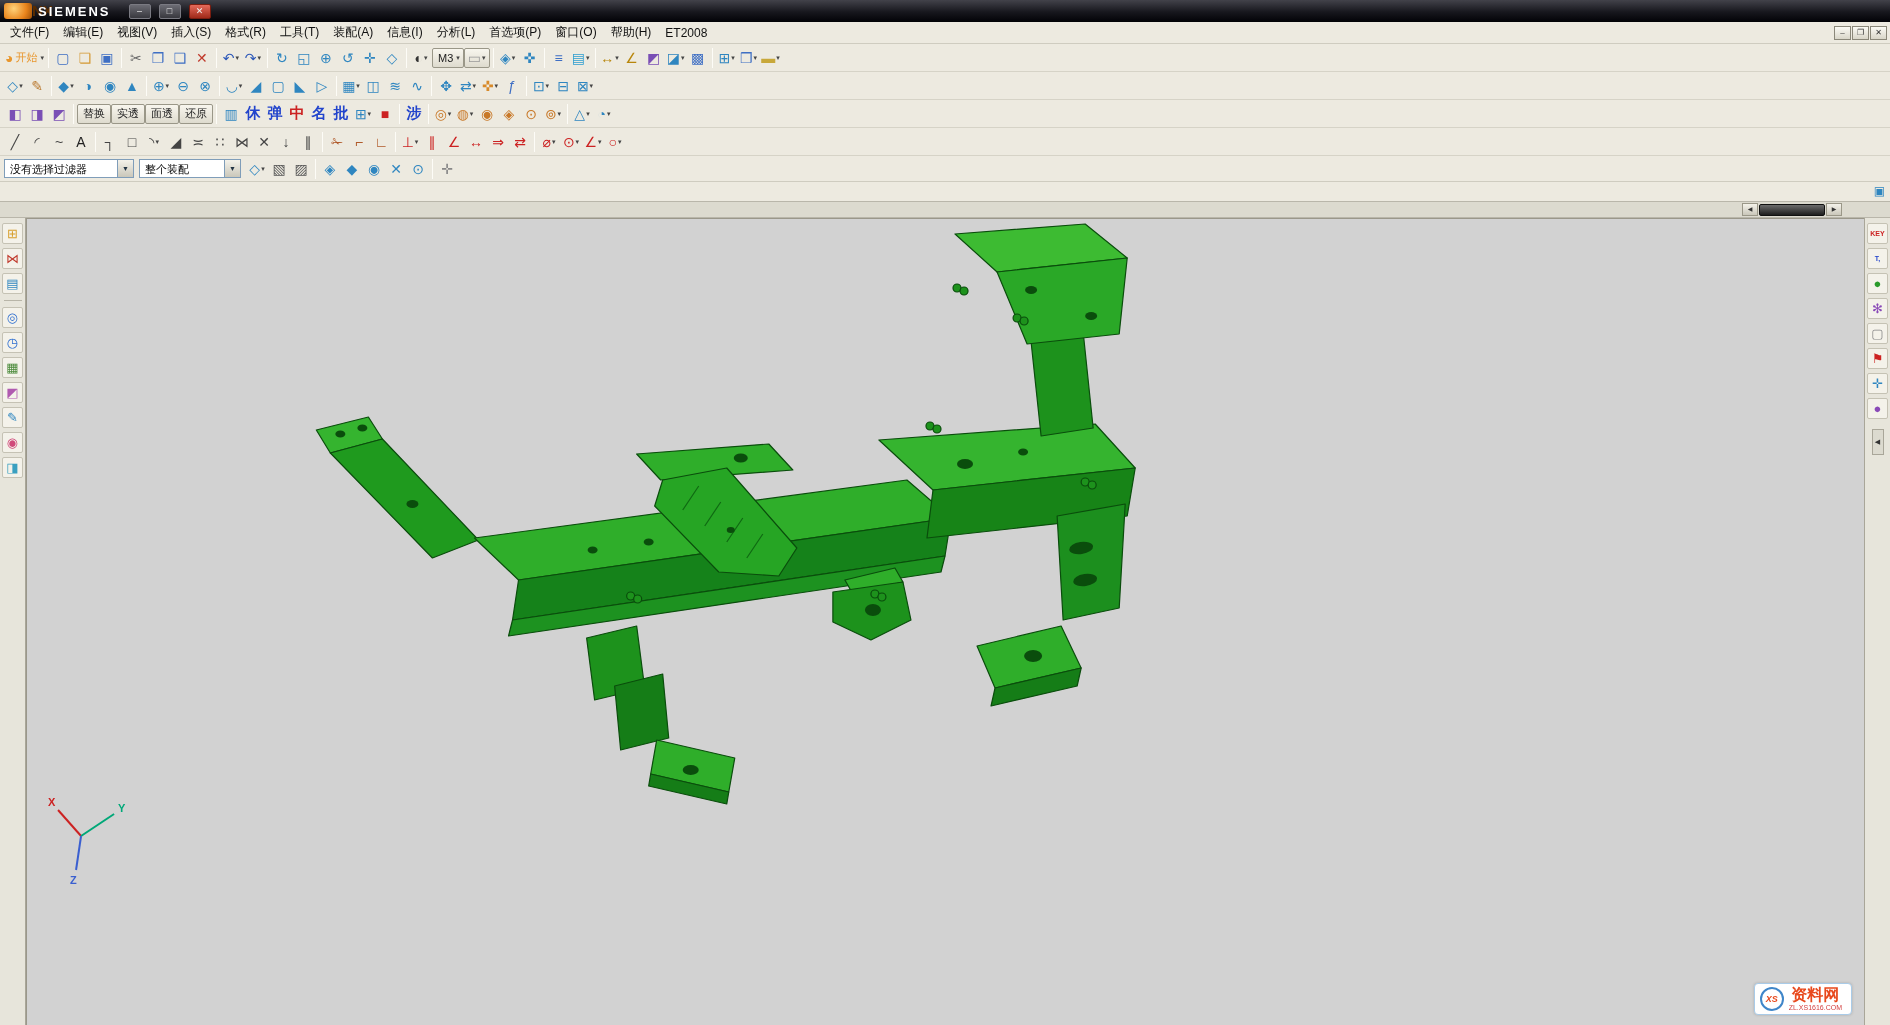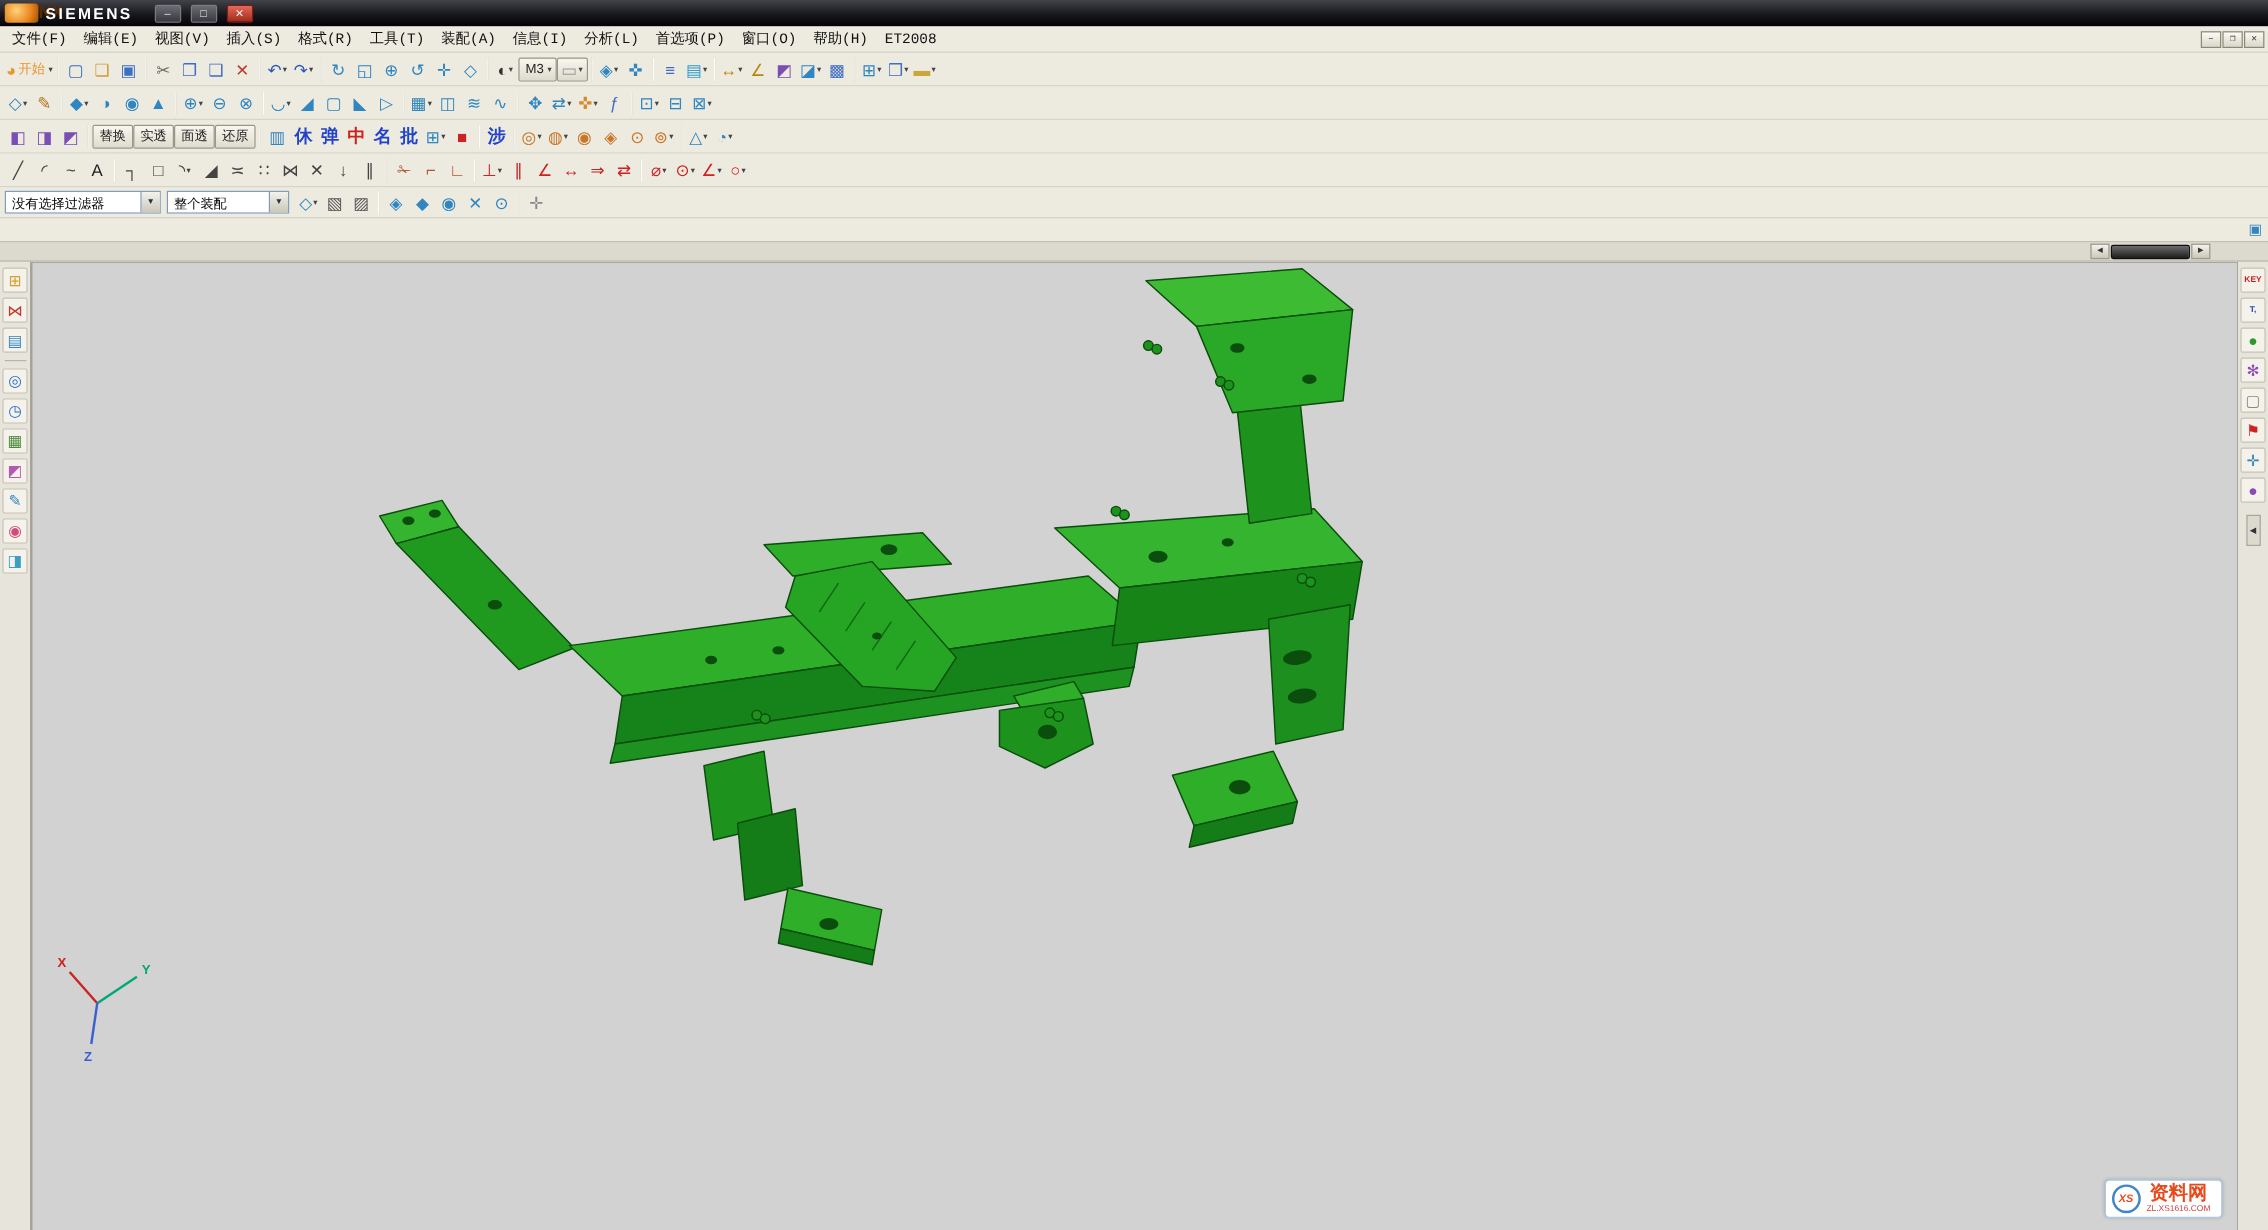--- a/index.html
+++ b/index.html
@@ -13,21 +13,21 @@
   .app-icon { width:16px; height:16px; border-radius:3px; flex:0 0 auto;
               background:radial-gradient(circle at 35% 35%, #ffd27a, #e8841c 60%, #9a4e08);
               color:#5a2c00; font-size:15px; font-weight:bold; text-align:center; line-height:16px;padding-left:28px; }
   .title-text { font-weight:bold; font-size:12px; white-space:nowrap; overflow:hidden; flex:1; }
   .brand { font-weight:bold; letter-spacing:2px; font-size:13px; margin-right:10px; }
   .win-btn { width:22px; height:15px; border:1px solid #7a7a82; border-radius:2px; margin-left:2px;
              background:linear-gradient(#6c6c74,#38383e); color:#eee; font-size:9px; line-height:13px; text-align:center; }
   .win-btn.close { background:linear-gradient(#e46a5a,#a02a1a); border-color:#7a1d10; }
 
   
-  .menubar { height:22px; background:#edeae0; border-bottom:1px solid #cfccc0; display:flex; align-items:center; padding:0 3px; flex:0 0 auto;font-family:Liberation Mono, monospace; }
+  .menubar { height:22px; background:#edeae0; border-bottom:1px solid #cfccc0; display:flex; align-items:center; padding:0 3px; flex:0 0 auto; }
   .menu-items { display:flex; align-items:center; }
   .menu-item { padding:3px 7px; color:#111; white-space:nowrap; }
   .spacer { flex:1; }
   .mdi-btn { width:17px; height:14px; border:1px solid #8a8779; background:linear-gradient(#fbfaf4,#d9d6c9);
              font-size:8px; line-height:12px; text-align:center; margin-left:1px; color:#333; }
 
   
   .tb { height:28px; background:#edeae0; border-bottom:1px solid #d6d3c7; display:flex; align-items:center; padding:0 4px; flex:0 0 auto; overflow:hidden; }
   .tb-sep { width:1px; height:20px; background:#b8b5a8; border-right:1px solid #fdfcf7; margin:0 3px; flex:0 0 auto; }
   .tb-btn { height:23px; min-width:22px; display:inline-flex; align-items:center; justify-content:center;

